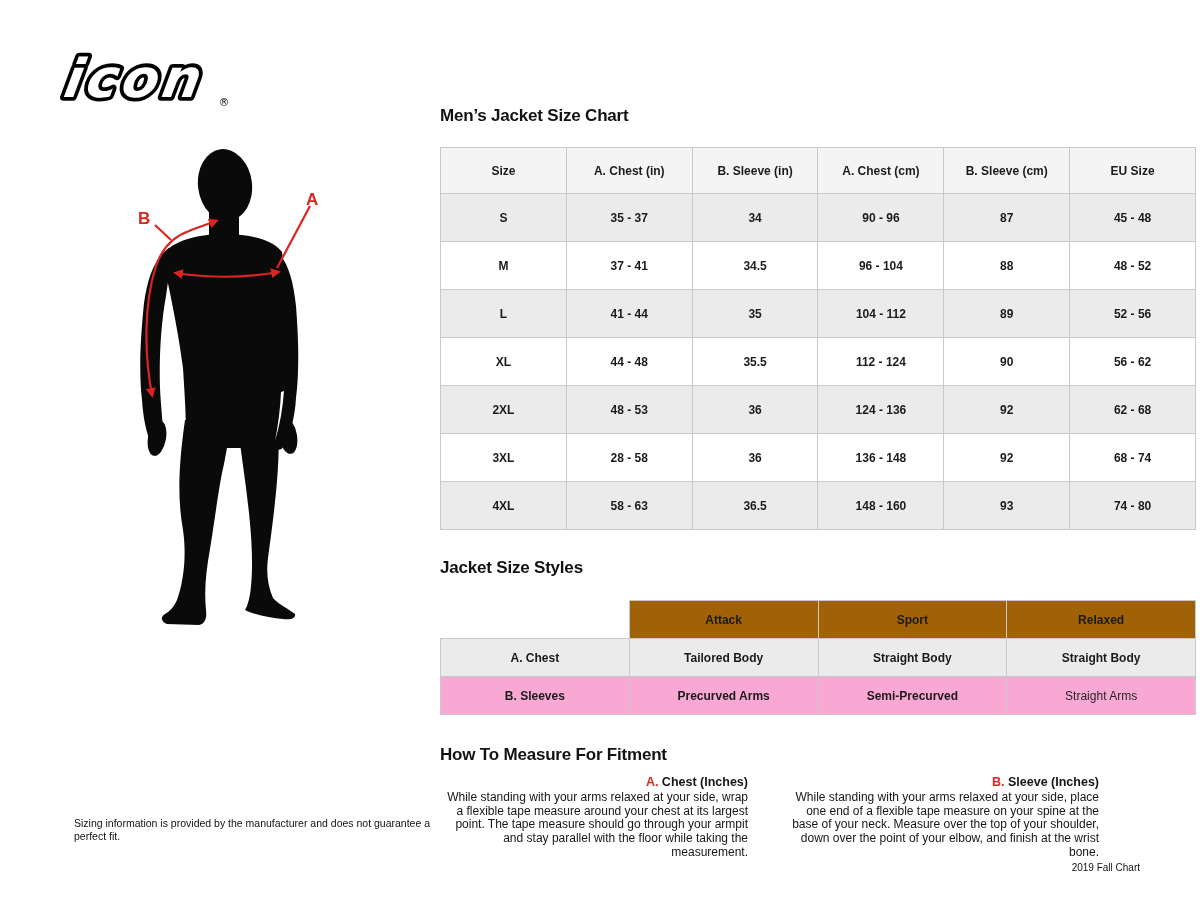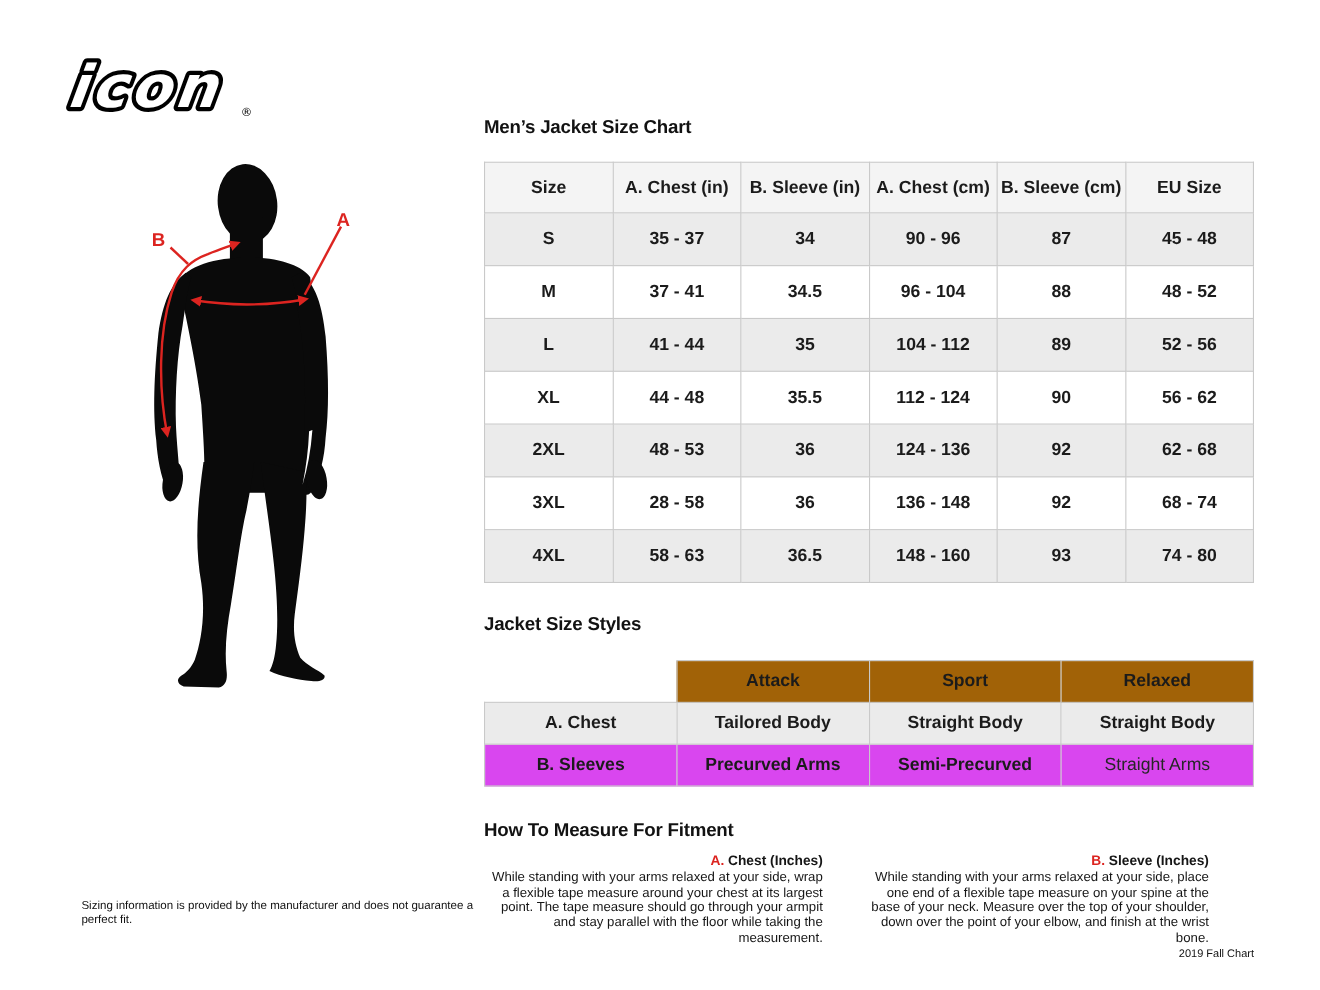--- a/index.html
+++ b/index.html
@@ -18,30 +18,30 @@
   .fig-label{fill:#dc2420;font-family:"Liberation Sans",sans-serif;font-weight:bold;font-size:17px;}
 
   
   .h{position:absolute;left:440px;margin:0;font-size:17px;font-weight:bold;color:#121212;
      letter-spacing:-0.2px;white-space:nowrap;}
   #title-size{top:106px;}
   #title-styles{top:558px;}
   #title-measure{top:745px;}
 
   
-  table{border-collapse:collapse;table-layout:fixed;position:absolute;left:440px;width:700px;
-        font-family:"Liberation Sans",sans-serif;font-size:16px;font-weight:bold;color:#1b1b1b;}
+  table{border-collapse:collapse;table-layout:fixed;position:absolute;left:440px;width:756px;
+        font-family:"Liberation Sans",sans-serif;font-size:12px;font-weight:bold;color:#1b1b1b;}
   th,td{border:1px solid #c9c9c9;text-align:center;vertical-align:middle;padding:0;}
   #mens-size-table{top:147px;}
   #mens-size-table thead th{height:45px;background:#f4f4f4;}
   #mens-size-table tbody td{height:47px;background:#ffffff;}
   #mens-size-table tbody tr:nth-child(odd) td{background:#ebebeb;}
   #styles-table{top:600px;}
   #styles-table thead th{height:37px;background:#a16207;}
-  #styles-table tbody td{height:37px;background:#d946ef;}
+  #styles-table tbody td{height:37px;background:#f9a8d4;}
   #styles-table tbody tr:nth-child(1) td{background:#ebebeb;}
   #styles-table .blank{border:none;background:#ffffff;}
   #styles-table td.light{font-weight:normal;color:#262626;}
 
   
   .measure-col{position:absolute;top:776px;font-size:12px;line-height:13.8px;color:#161616;text-align:right;}
   #measure-a{left:440px;width:308px;}
   #measure-b{left:768px;width:320px;margin-left:11px;}
   .m-label{font-weight:bold;font-size:12.5px;margin-bottom:1px;}
   .m-letter{color:#dc2420;}

